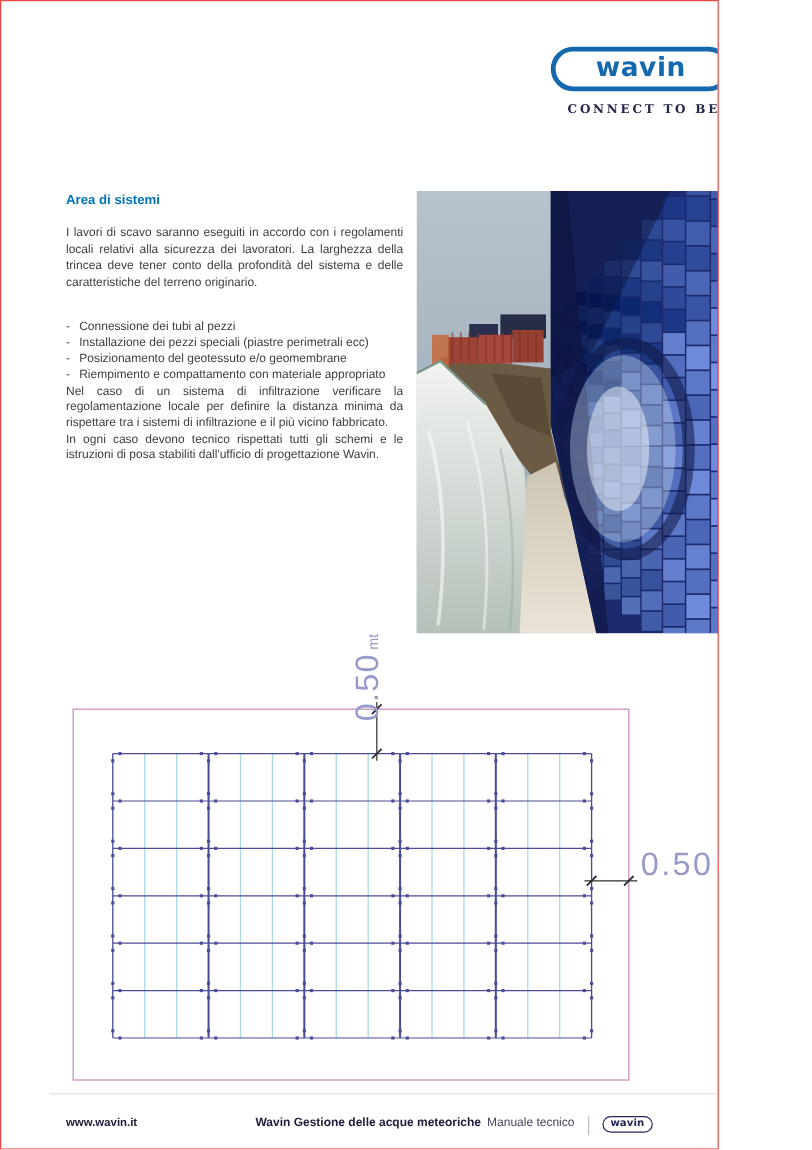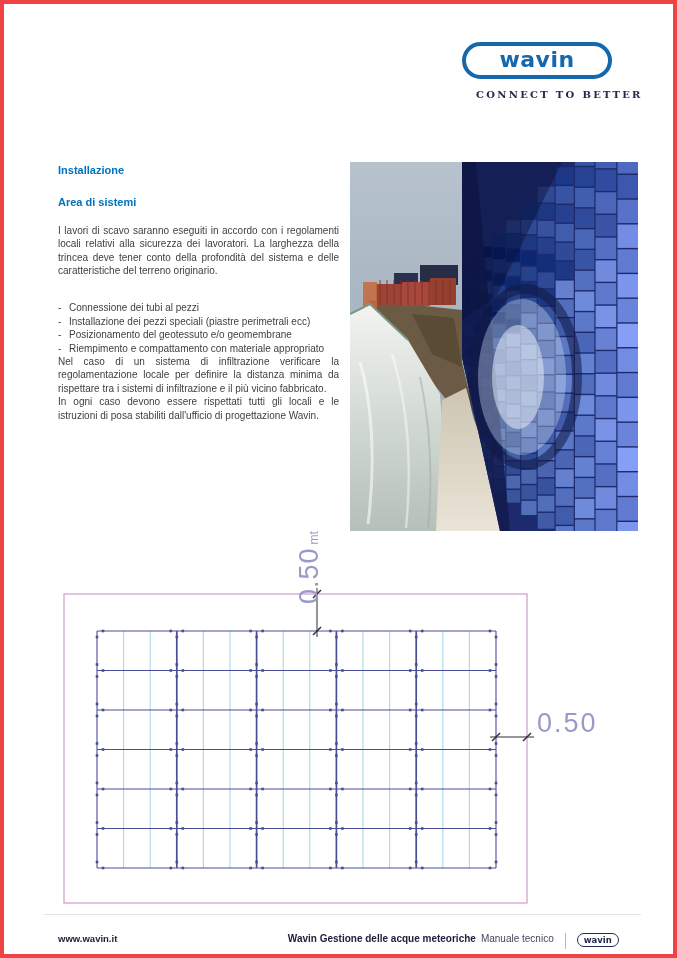--- a/index.html
+++ b/index.html
@@ -1,17 +1,17 @@
 <!DOCTYPE html>
 <html><head>
 <meta charset="utf-8">
 <style>
   html,body{margin:0;padding:0;background:#fff;}
-  .page{position:relative;width:677px;height:958px;box-sizing:border-box;background:#fff;
-        border:4px solid #ef4444;font-family:"Liberation Sans",sans-serif;overflow:hidden;}
+  .page{position:relative;width:599px;height:958px;box-sizing:border-box;background:#fff;
+        border:1px solid #ef4444;font-family:"Liberation Sans",sans-serif;overflow:hidden;}
 
   
   .logo-block{position:absolute;left:458px;top:38px;}
   .logo-oval{box-sizing:border-box;width:150px;height:37px;border:4px solid #1368ae;border-radius:999px;
              display:flex;align-items:center;justify-content:center;}
   .logo-text{font-family:"DejaVu Sans",sans-serif;font-weight:bold;font-size:22px;color:#1368ae;
              letter-spacing:.5px;line-height:1;transform:translateY(-1px);}
   .tagline{margin:10px 0 0 14px;font-family:"DejaVu Serif",serif;font-weight:bold;font-size:10px;
            letter-spacing:2.3px;color:#26264a;white-space:nowrap;}
 
@@ -59,21 +59,20 @@
 <div class="page">
 
   <div class="logo-block">
     <div class="logo-oval">
       <span class="logo-text">wavin</span>
     </div>
     <div class="tagline">CONNECT TO BETTER</div>
   </div>
 
   <section class="text-col">
-    <h1>Installazione</h1>
     <h2>Area di sistemi</h2>
     <p>I lavori di scavo saranno eseguiti in accordo con i regolamenti locali relativi alla sicurezza dei lavoratori. La larghezza della trincea deve tener conto della profondità del sistema e delle caratteristiche del terreno originario.</p>
     <div class="bullets">
       <div class="b-row">
         <span class="dash">-</span>
         <span>Connessione dei tubi al pezzi</span>
       </div>
       <div class="b-row">
         <span class="dash">-</span>
         <span>Installazione dei pezzi speciali (piastre perimetrali ecc)</span>
@@ -81,21 +80,21 @@
       <div class="b-row">
         <span class="dash">-</span>
         <span>Posizionamento del geotessuto e/o geomembrane</span>
       </div>
       <div class="b-row">
         <span class="dash">-</span>
         <span>Riempimento e compattamento con materiale appropriato</span>
       </div>
     </div>
     <p class="para2">Nel caso di un sistema di infiltrazione verificare la regolamentazione locale per definire la distanza minima da rispettare tra i sistemi di infiltrazione e il più vicino fabbricato.</p>
-    <p>In ogni caso devono essere rispettati tutti gli locali e le istruzioni di posa stabiliti dall'ufficio di progettazione Wavin.</p>
+    <p>In ogni caso devono tecnico rispettati tutti gli schemi e le istruzioni di posa stabiliti dall'ufficio di progettazione Wavin.</p>
   </section>
 
   <figure class="photo">
     <svg id="photo-svg" width="288" height="369" viewBox="0 0 288 369">
         <defs>
           <linearGradient id="g-sky" x1="0" y1="0" x2="0" y2="1">
             <stop offset="0%" stop-color="#b7c2cd"></stop>
             <stop offset="100%" stop-color="#92a4b2"></stop>
           </linearGradient>
           <linearGradient id="g-tex" x1="0" y1="0" x2="0" y2="1">

